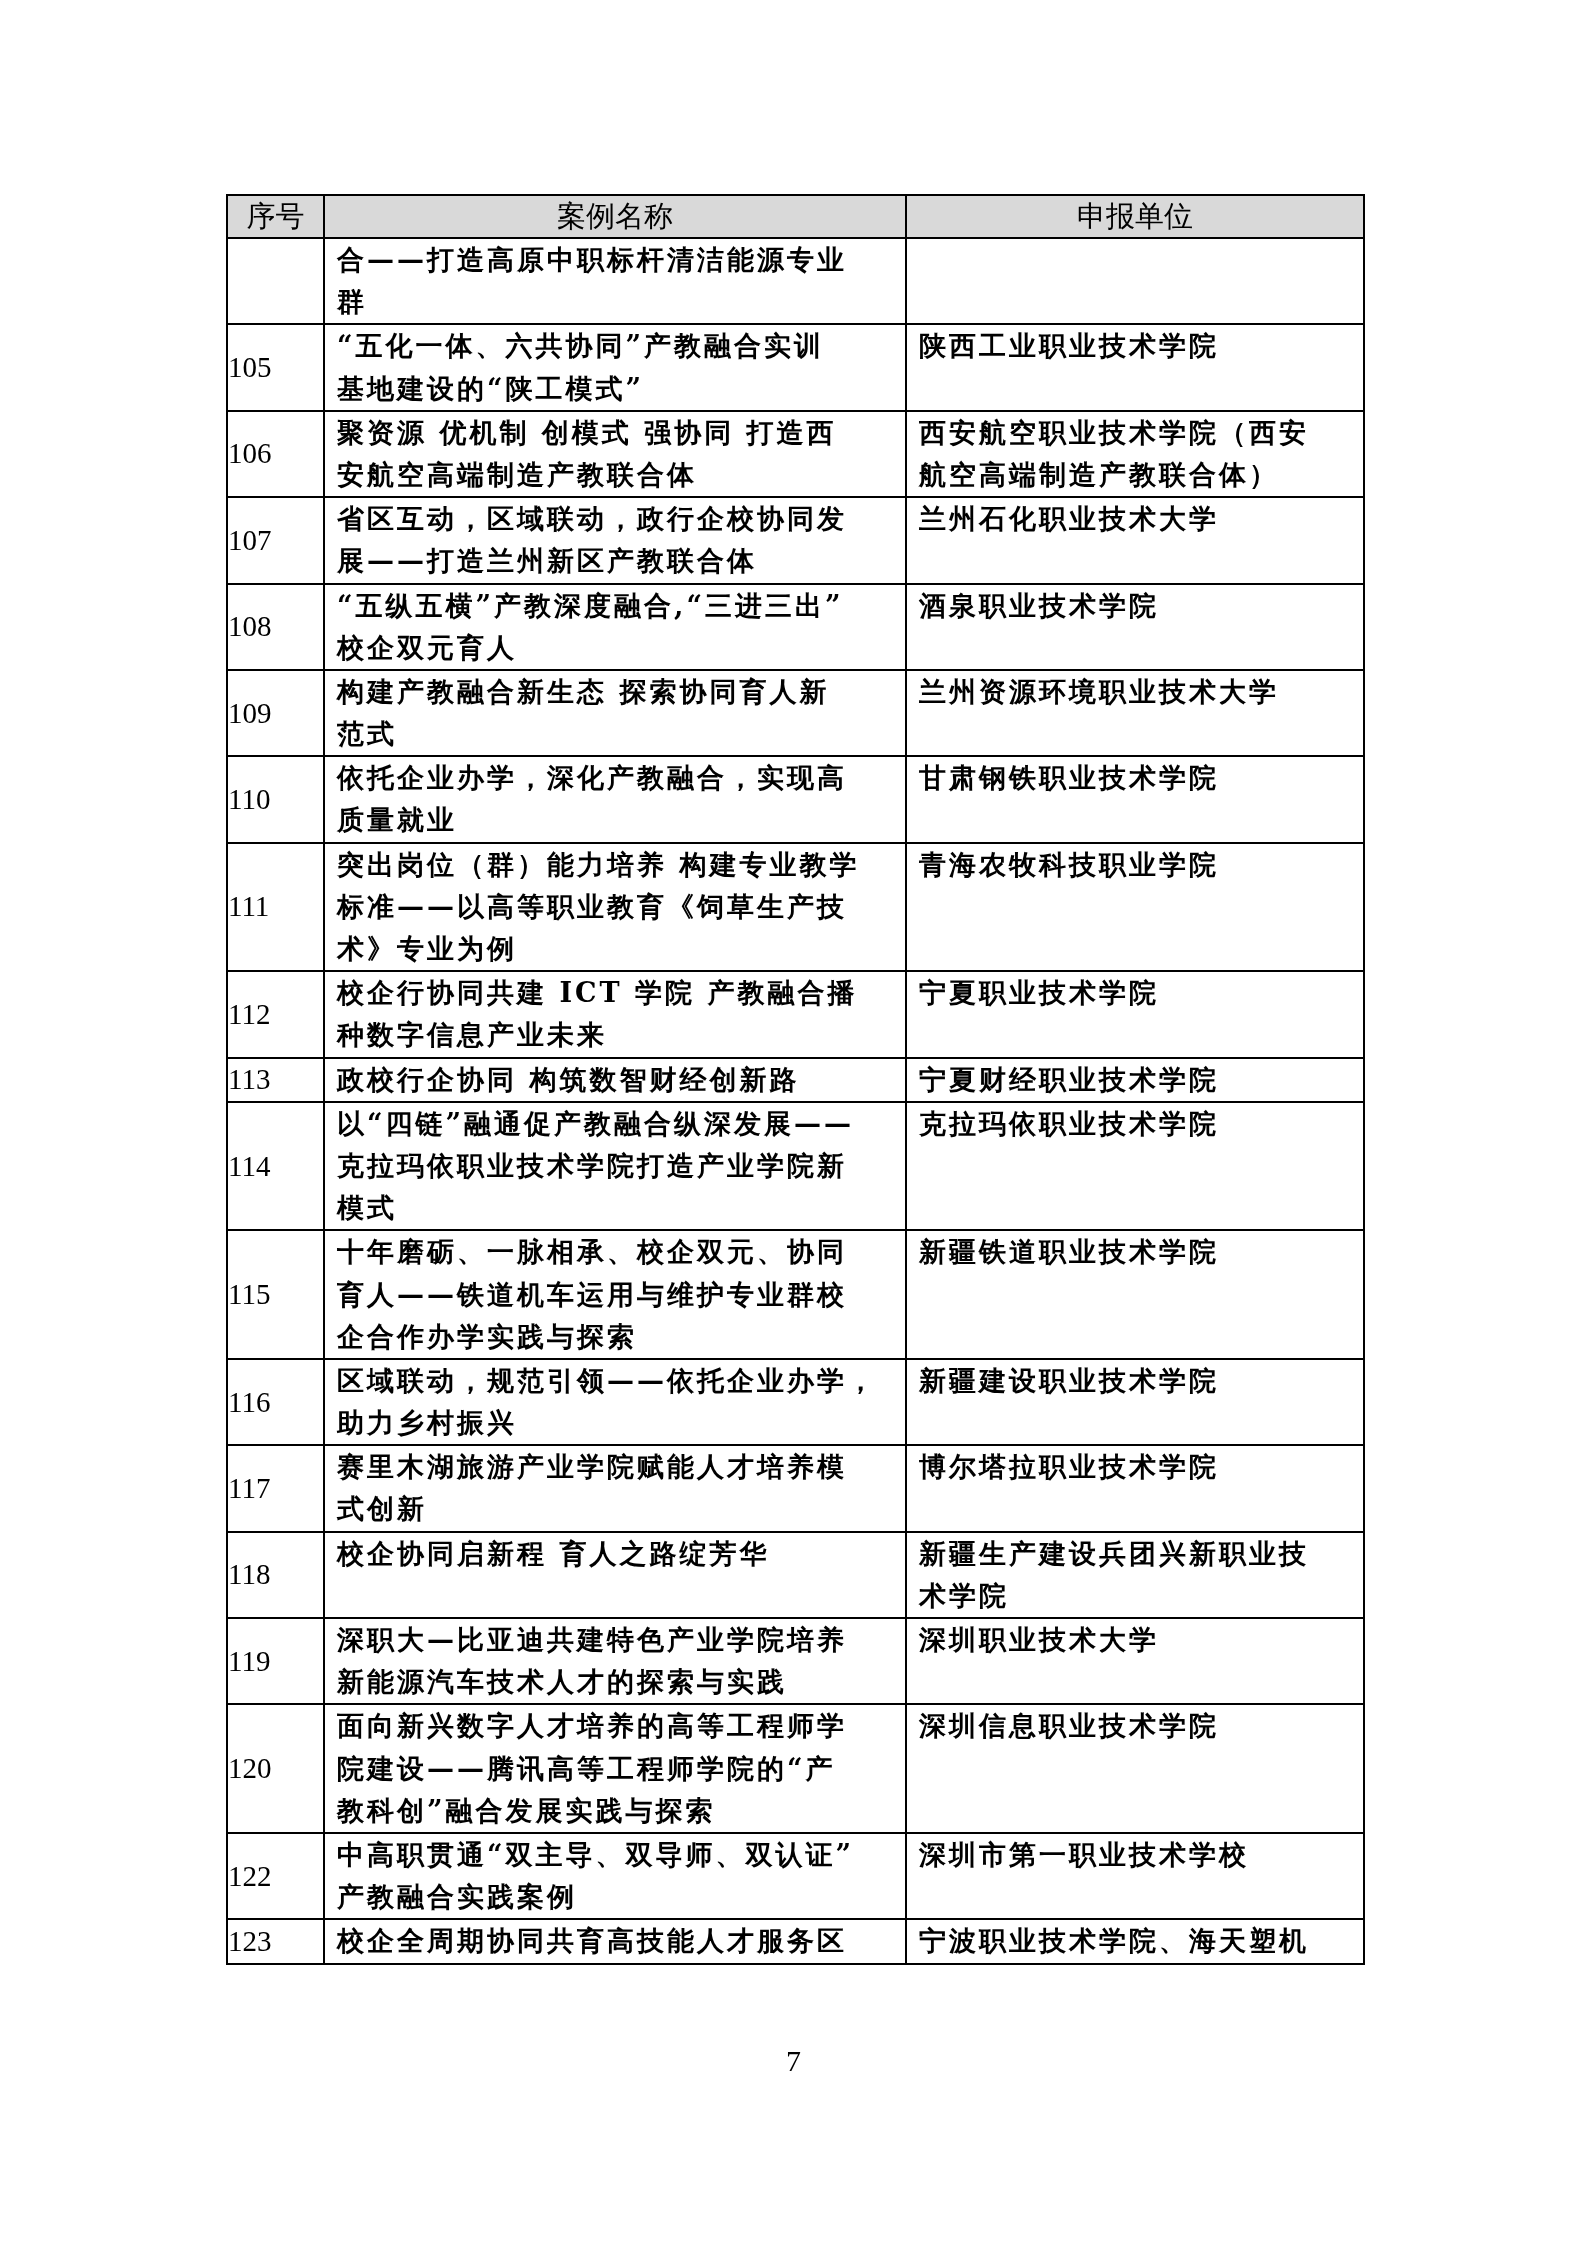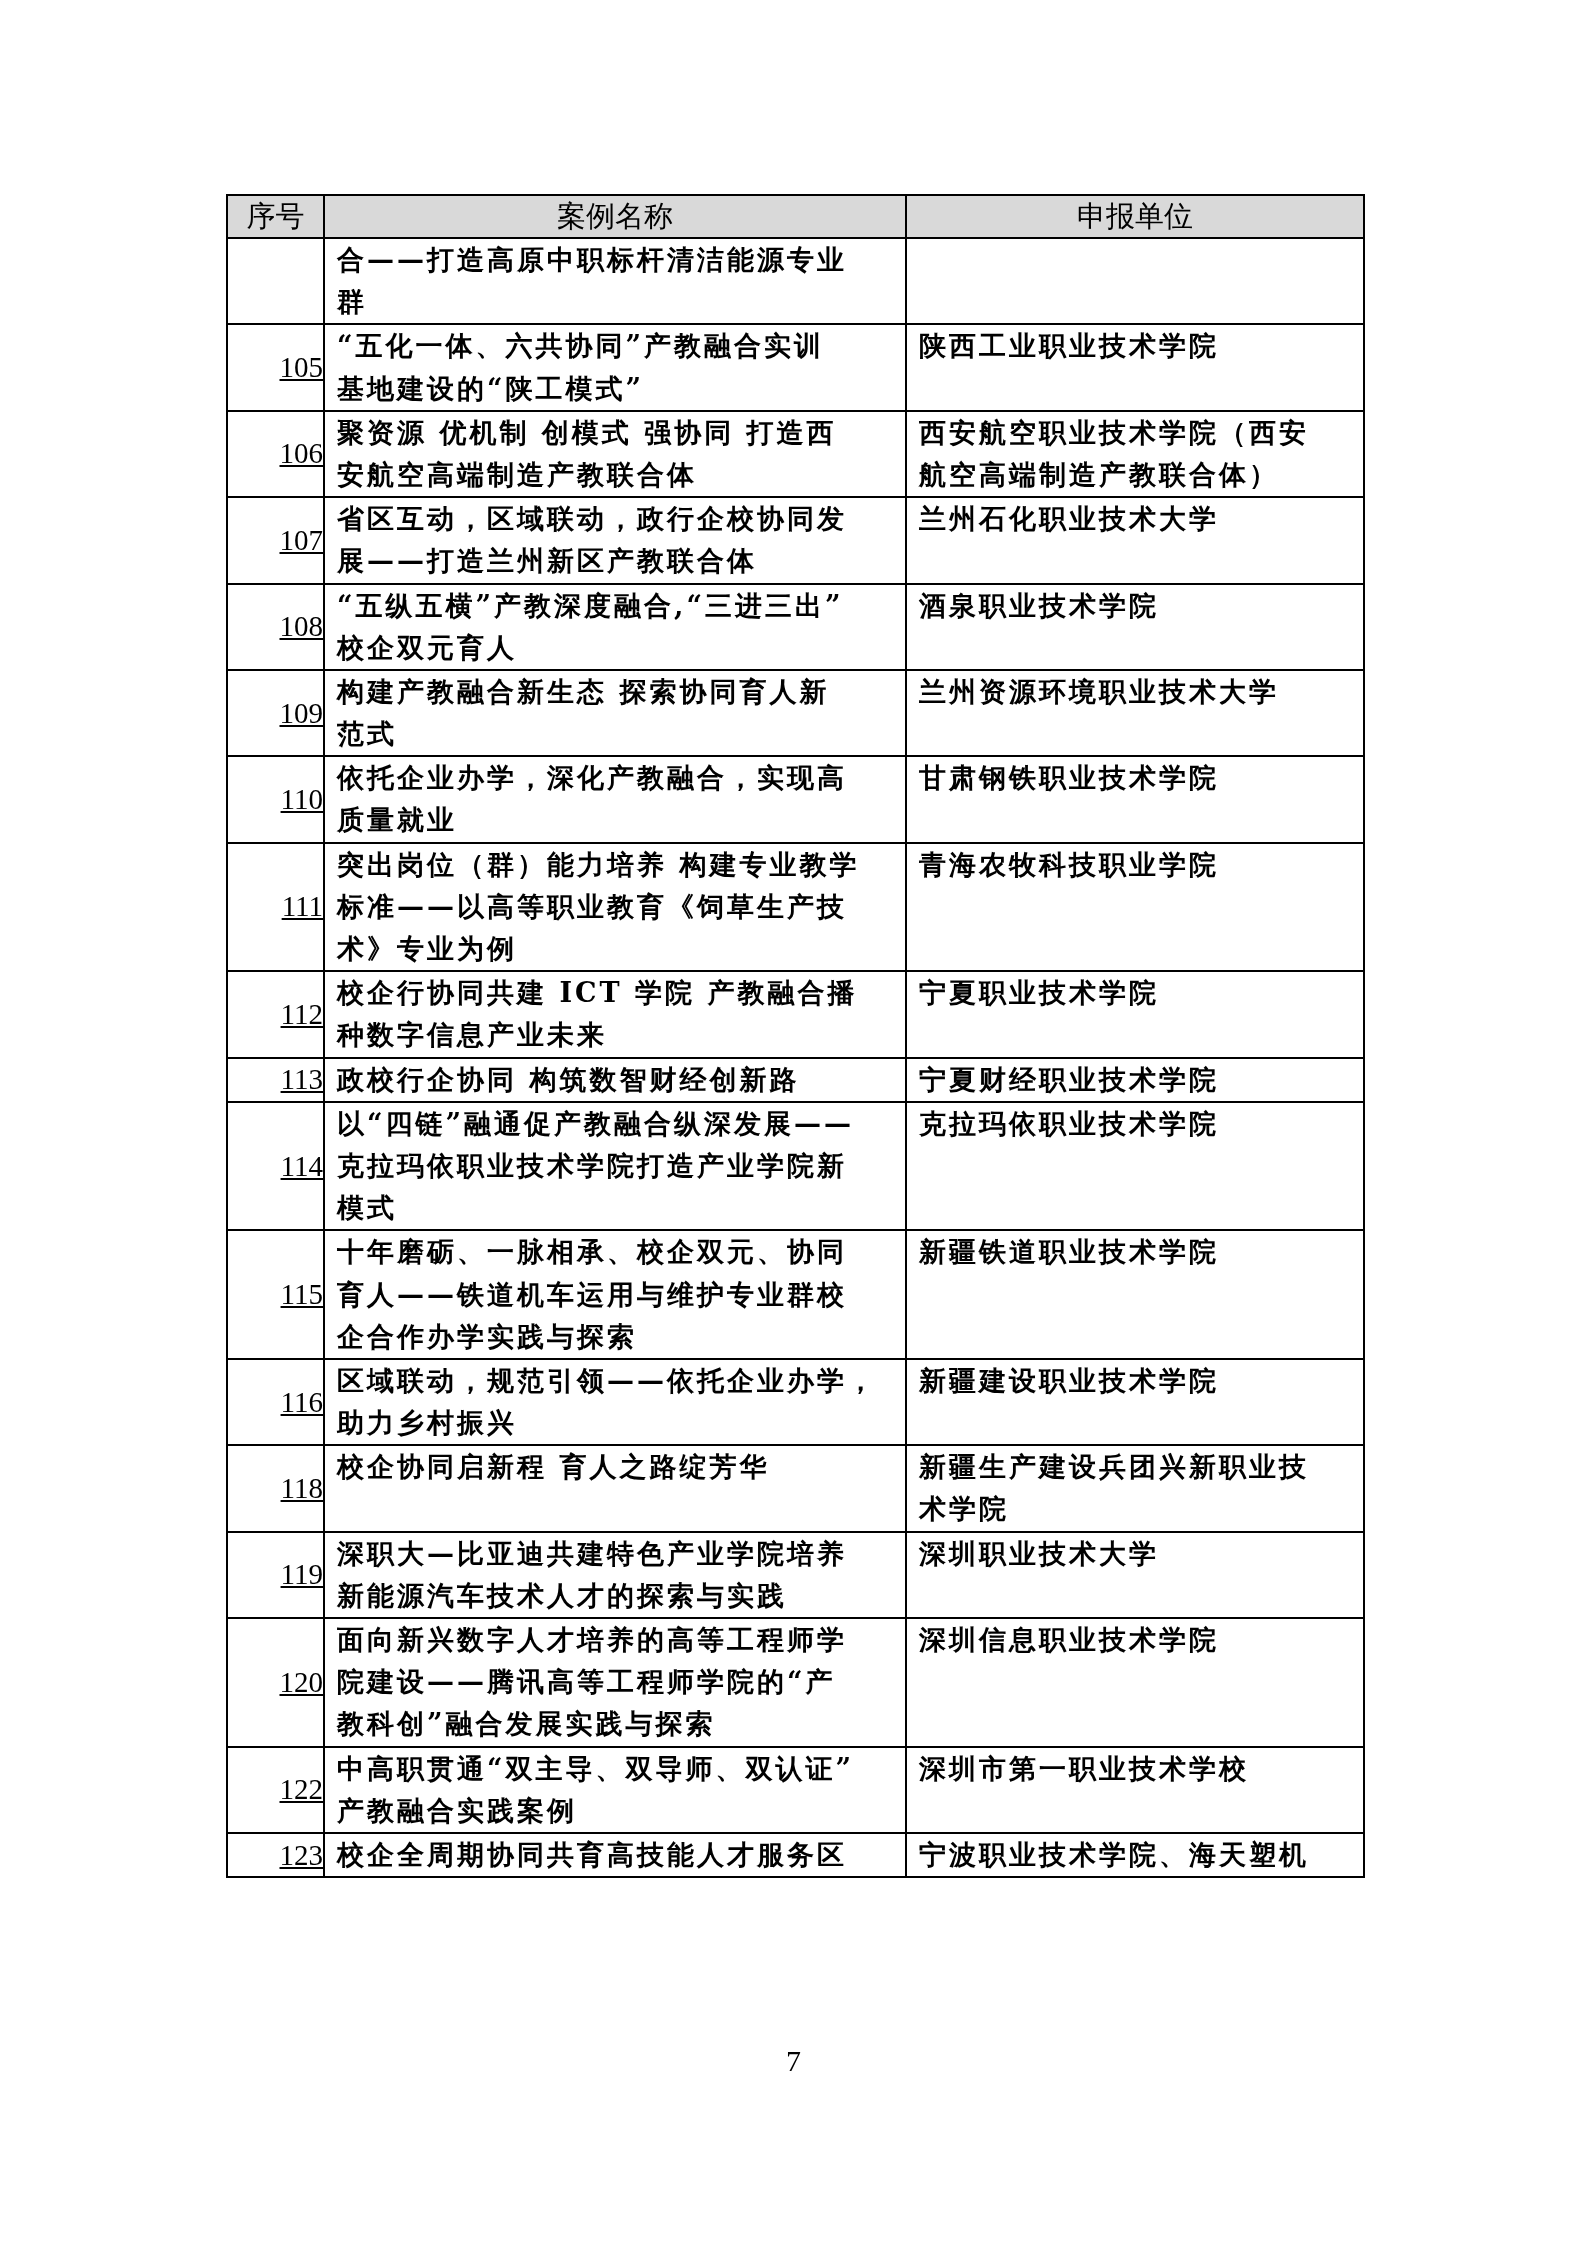--- a/index.html
+++ b/index.html
@@ -16,24 +16,23 @@
   table.cases col.c-unit { width: 458px; }
   table.cases th, table.cases td {
     border: 2px solid #000000; padding: 0; vertical-align: top;
   }
   table.cases thead th {
     background: #d9d9d9; height: 41px; font-weight: normal;
     font-family: "DejaVu Sans", "Liberation Sans", sans-serif;
     font-size: 29px; line-height: 41px; text-align: center; vertical-align: middle;
   }
   table.cases td.no {
-    text-align: right; vertical-align: middle;
+    text-align: left; vertical-align: middle;
     font-family: "Liberation Serif", "DejaVu Serif", serif;
     font-size: 29px;
-    text-decoration: underline;
   }
   table.cases td.name, table.cases td.unit {
     font-size: 27px; line-height: 42.2px;
     padding: 0 10px 0 12px; letter-spacing: 3px;
     white-space: normal; word-break: break-all; font-weight: bold;
   }
   table.cases td.unit { padding-left: 12px; }
   .line { display: block; height: 42.2px; white-space: nowrap; overflow: visible; }
   .page-number {
     position: absolute; left: 0; width: 1587px; top: 2044px; text-align: center;
@@ -185,20 +184,30 @@
           <td class="no">116</td>
           <td class="name">
             <span class="line">区域联动，规范引领——依托企业办学，</span>
             <span class="line">助力乡村振兴</span>
           </td>
           <td class="unit">
             <span class="line">新疆建设职业技术学院</span>
           </td>
         </tr>
         <tr style="height: 84.4px;">
+          <td class="no">117</td>
+          <td class="name">
+            <span class="line">赛里木湖旅游产业学院赋能人才培养模</span>
+            <span class="line">式创新</span>
+          </td>
+          <td class="unit">
+            <span class="line">博尔塔拉职业技术学院</span>
+          </td>
+        </tr>
+        <tr style="height: 84.4px;">
           <td class="no">118</td>
           <td class="name">
             <span class="line">校企协同启新程 育人之路绽芳华</span>
           </td>
           <td class="unit">
             <span class="line">新疆生产建设兵团兴新职业技</span>
             <span class="line">术学院</span>
           </td>
         </tr>
         <tr style="height: 84.4px;">

